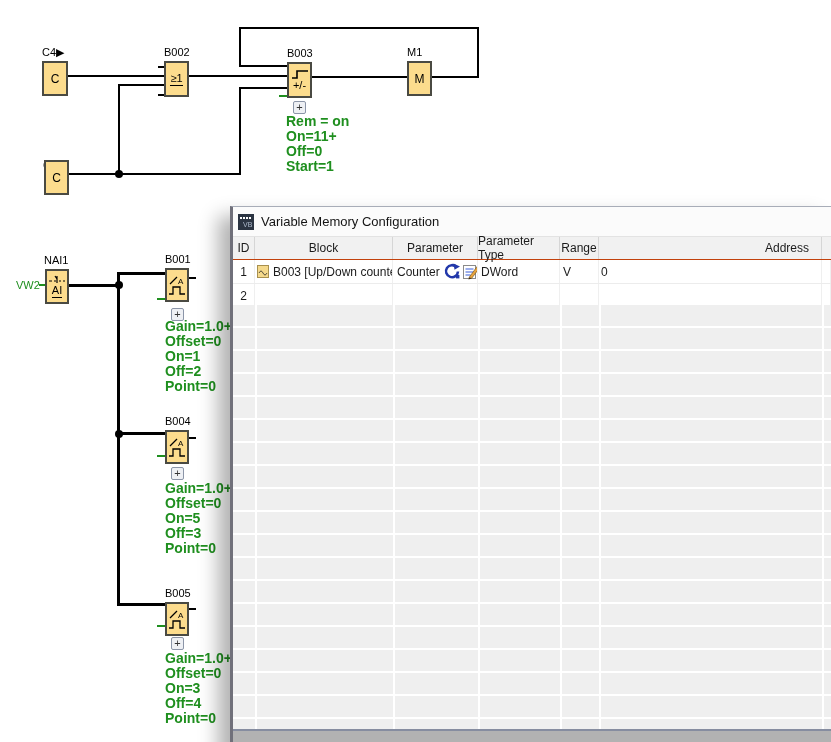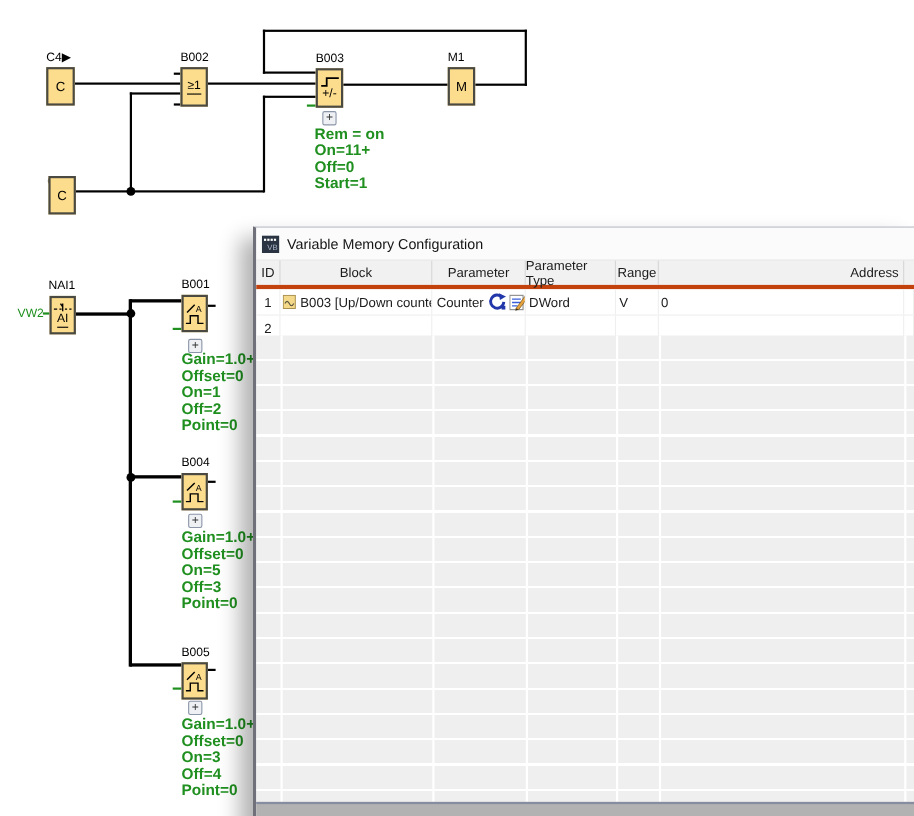--- a/index.html
+++ b/index.html
@@ -24,32 +24,32 @@
   .gtext{position:absolute;font-size:11px;line-height:11px;color:#1f8f1f;white-space:nowrap;}
 
   
   .dialog{position:absolute;left:230px;top:206px;width:601px;height:672px;box-sizing:border-box;
           background:#fff;border-left:3px solid #70707a;border-top:1px solid #a8adb8;
           box-shadow:-12px 10px 18px rgba(0,0,0,0.30);}
   .titlebar{height:29px;background:#fbfbfb;border-bottom:1px solid #e3e3e3;
             display:flex;align-items:center;}
   .title-text{font-size:13px;color:#141414;margin-left:7px;}
   .appicon{width:16px;height:16px;margin-left:5px;flex:0 0 auto;}
-  .thead{height:22px;background:#f1f1f1;border-bottom:4px solid #c2410c;display:flex;
+  .thead{height:22px;background:#f1f1f1;border-bottom:1px solid #c2410c;display:flex;
          font-size:12px;color:#1b1b1b;align-items:stretch;}
   .hc{display:flex;align-items:center;justify-content:center;box-sizing:border-box;
       border-right:1px solid #d6d6d6;}
   .c-id{width:22px;flex:0 0 auto;}
   .c-block{width:138px;flex:0 0 auto;}
   .c-param{width:85px;flex:0 0 auto;}
   .c-ptype{width:82px;flex:0 0 auto;}
   .c-range{width:39px;flex:0 0 auto;}
   .c-addr{width:223px;flex:0 0 auto;}
   .c-last{flex:1 1 auto;border-right:none;}
-  .hc.right{justify-content:flex-end;padding-right:4px;}
+  .hc.right{justify-content:flex-end;padding-right:12px;}
   .trow{height:23px;display:flex;font-size:12px;color:#1b1b1b;background:#fff;
         border-bottom:1px solid #ececec;align-items:stretch;}
   .tc{display:flex;align-items:center;box-sizing:border-box;border-right:1px solid #efefef;
       overflow:hidden;white-space:nowrap;}
   .tc.center{justify-content:center;}
   .filler{position:absolute;left:0;right:0;top:98px;height:424px;
           background:repeating-linear-gradient(#efefef 0 21px,#ffffff 21px 23px);}
   .vline{position:absolute;top:0;bottom:0;width:2px;background:#fff;}
   .bottombar{position:absolute;left:0;right:0;top:522px;height:14px;box-sizing:border-box;
              border-top:2px solid #868da0;background:#b2b2b2;}

